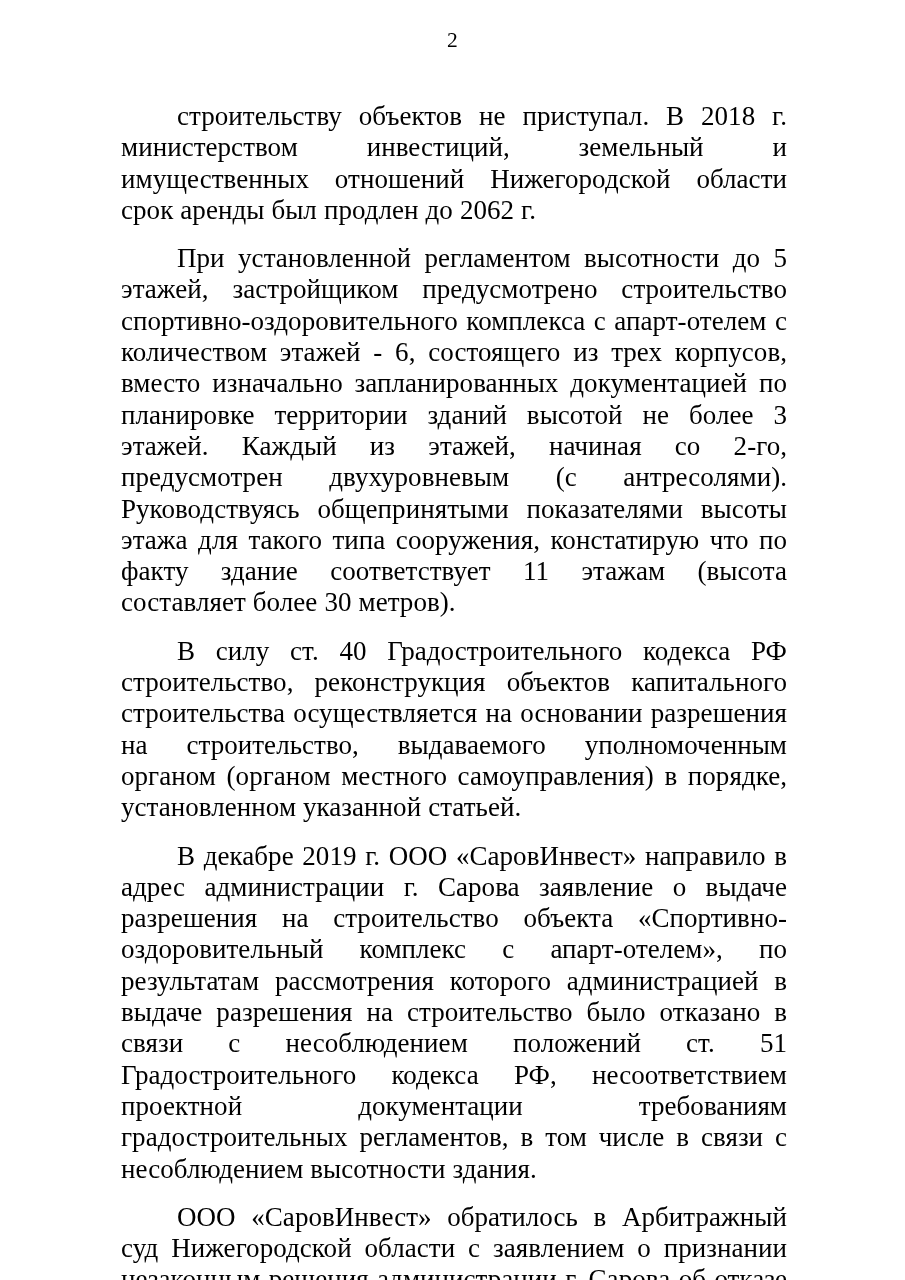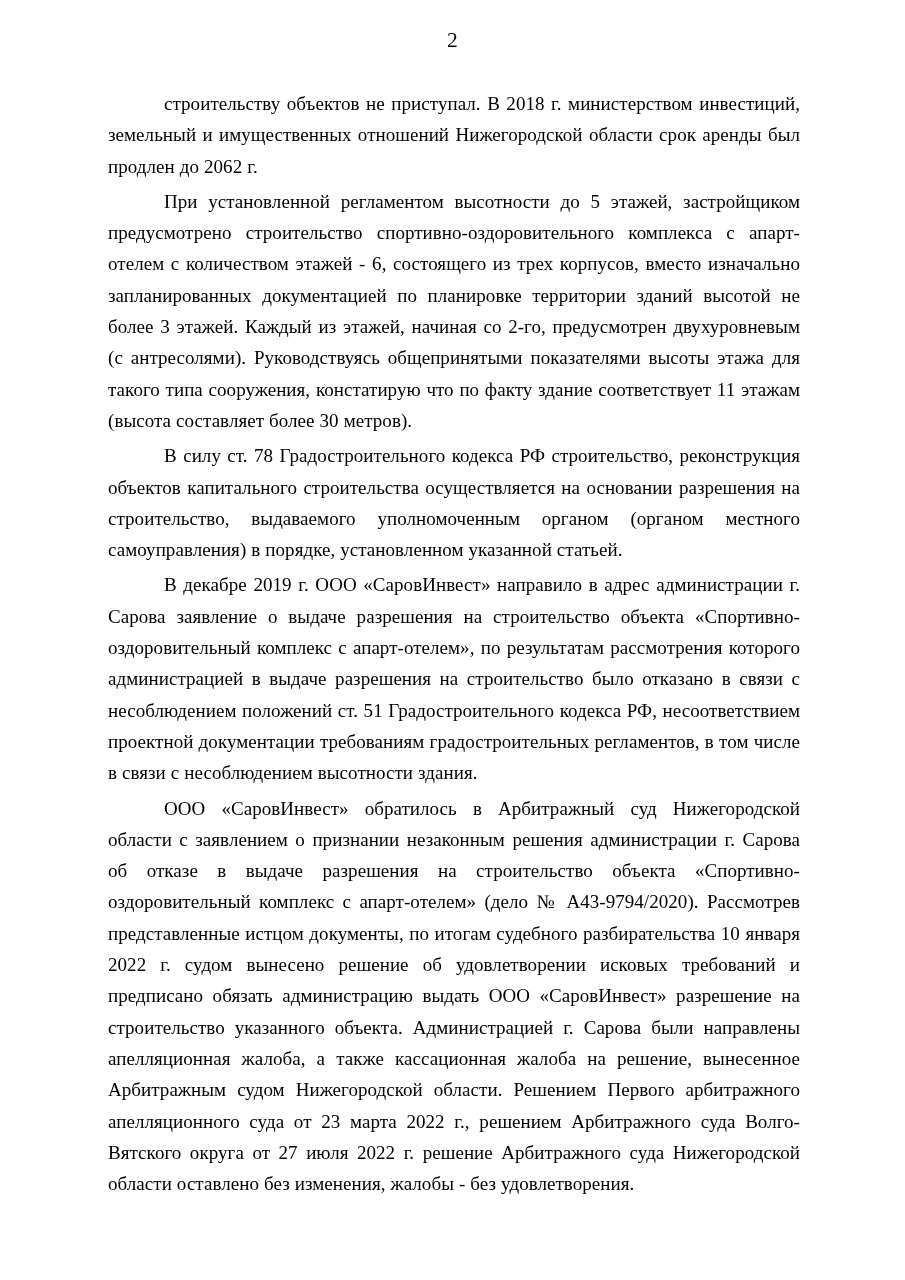--- a/index.html
+++ b/index.html
@@ -31,23 +31,23 @@
     line-height: 1;
     letter-spacing: 0.2px;
   }
   .body-text {
     position: absolute;
     top: 84px;
     left: 104px;
     width: 700px;
   }
   p.para {
-    margin: 4px;
+    margin: 17px;
     padding: 0;
-    font-size: 19px;
+    font-size: 27px;
     line-height: 31.3px;
     text-align: justify;
     text-justify: inter-word;
     text-indent: 56px;
     letter-spacing: 0.05px;
     word-spacing: 0.2px;
     hyphens: none;
   }
   p.para:last-child {
     text-align: justify;
@@ -56,19 +56,19 @@
 </head>
 <body>
 
 <div class="page">
 
   <div class="page-number">2</div>
 
   <div class="body-text">
     <p class="para">строительству объектов не приступал. В 2018 г. министерством инвестиций, земельный и имущественных отношений Нижегородской области срок аренды был продлен до 2062 г.</p>
     <p class="para">При установленной регламентом высотности до 5 этажей, застройщиком предусмотрено строительство спортивно-оздоровительного комплекса с апарт-отелем с количеством этажей - 6, состоящего из трех корпусов, вместо изначально запланированных документацией по планировке территории зданий высотой не более 3 этажей. Каждый из этажей, начиная со 2-го, предусмотрен двухуровневым (с антресолями). Руководствуясь общепринятыми показателями высоты этажа для такого типа сооружения, констатирую что по факту здание соответствует 11 этажам (высота составляет более 30 метров).</p>
-    <p class="para">В силу ст. 78 Градостроительного кодекса РФ строительство, реконструкция объектов капитального строительства осуществляется на основании разрешения на строительство, выдаваемого уполномоченным органом (органом местного самоуправления) в порядке, установленном указанной статьей.</p>
+    <p class="para">В силу ст. 40 Градостроительного кодекса РФ строительство, реконструкция объектов капитального строительства осуществляется на основании разрешения на строительство, выдаваемого уполномоченным органом (органом местного самоуправления) в порядке, установленном указанной статьей.</p>
     <p class="para">В декабре 2019 г. ООО «СаровИнвест» направило в адрес администрации г. Сарова заявление о выдаче разрешения на строительство объекта «Спортивно-оздоровительный комплекс с апарт-отелем», по результатам рассмотрения которого администрацией в выдаче разрешения на строительство было отказано в связи с несоблюдением положений ст. 51 Градостроительного кодекса РФ, несоответствием проектной документации требованиям градостроительных регламентов, в том числе в связи с несоблюдением высотности здания.</p>
     <p class="para">ООО «СаровИнвест» обратилось в Арбитражный суд Нижегородской области с заявлением о признании незаконным решения администрации г. Сарова об отказе в выдаче разрешения на строительство объекта «Спортивно-оздоровительный комплекс с апарт-отелем» (дело № А43-9794/2020). Рассмотрев представленные истцом документы, по итогам судебного разбирательства 10 января 2022 г. судом вынесено решение об удовлетворении исковых требований и предписано обязать администрацию выдать ООО «СаровИнвест» разрешение на строительство указанного объекта. Администрацией г. Сарова были направлены апелляционная жалоба, а также кассационная жалоба на решение, вынесенное Арбитражным судом Нижегородской области. Решением Первого арбитражного апелляционного суда от 23 марта 2022 г., решением Арбитражного суда Волго-Вятского округа от 27 июля 2022 г. решение Арбитражного суда Нижегородской области оставлено без изменения, жалобы - без удовлетворения.</p>
 
   </div>
 
 </div>
 
 </body></html>

